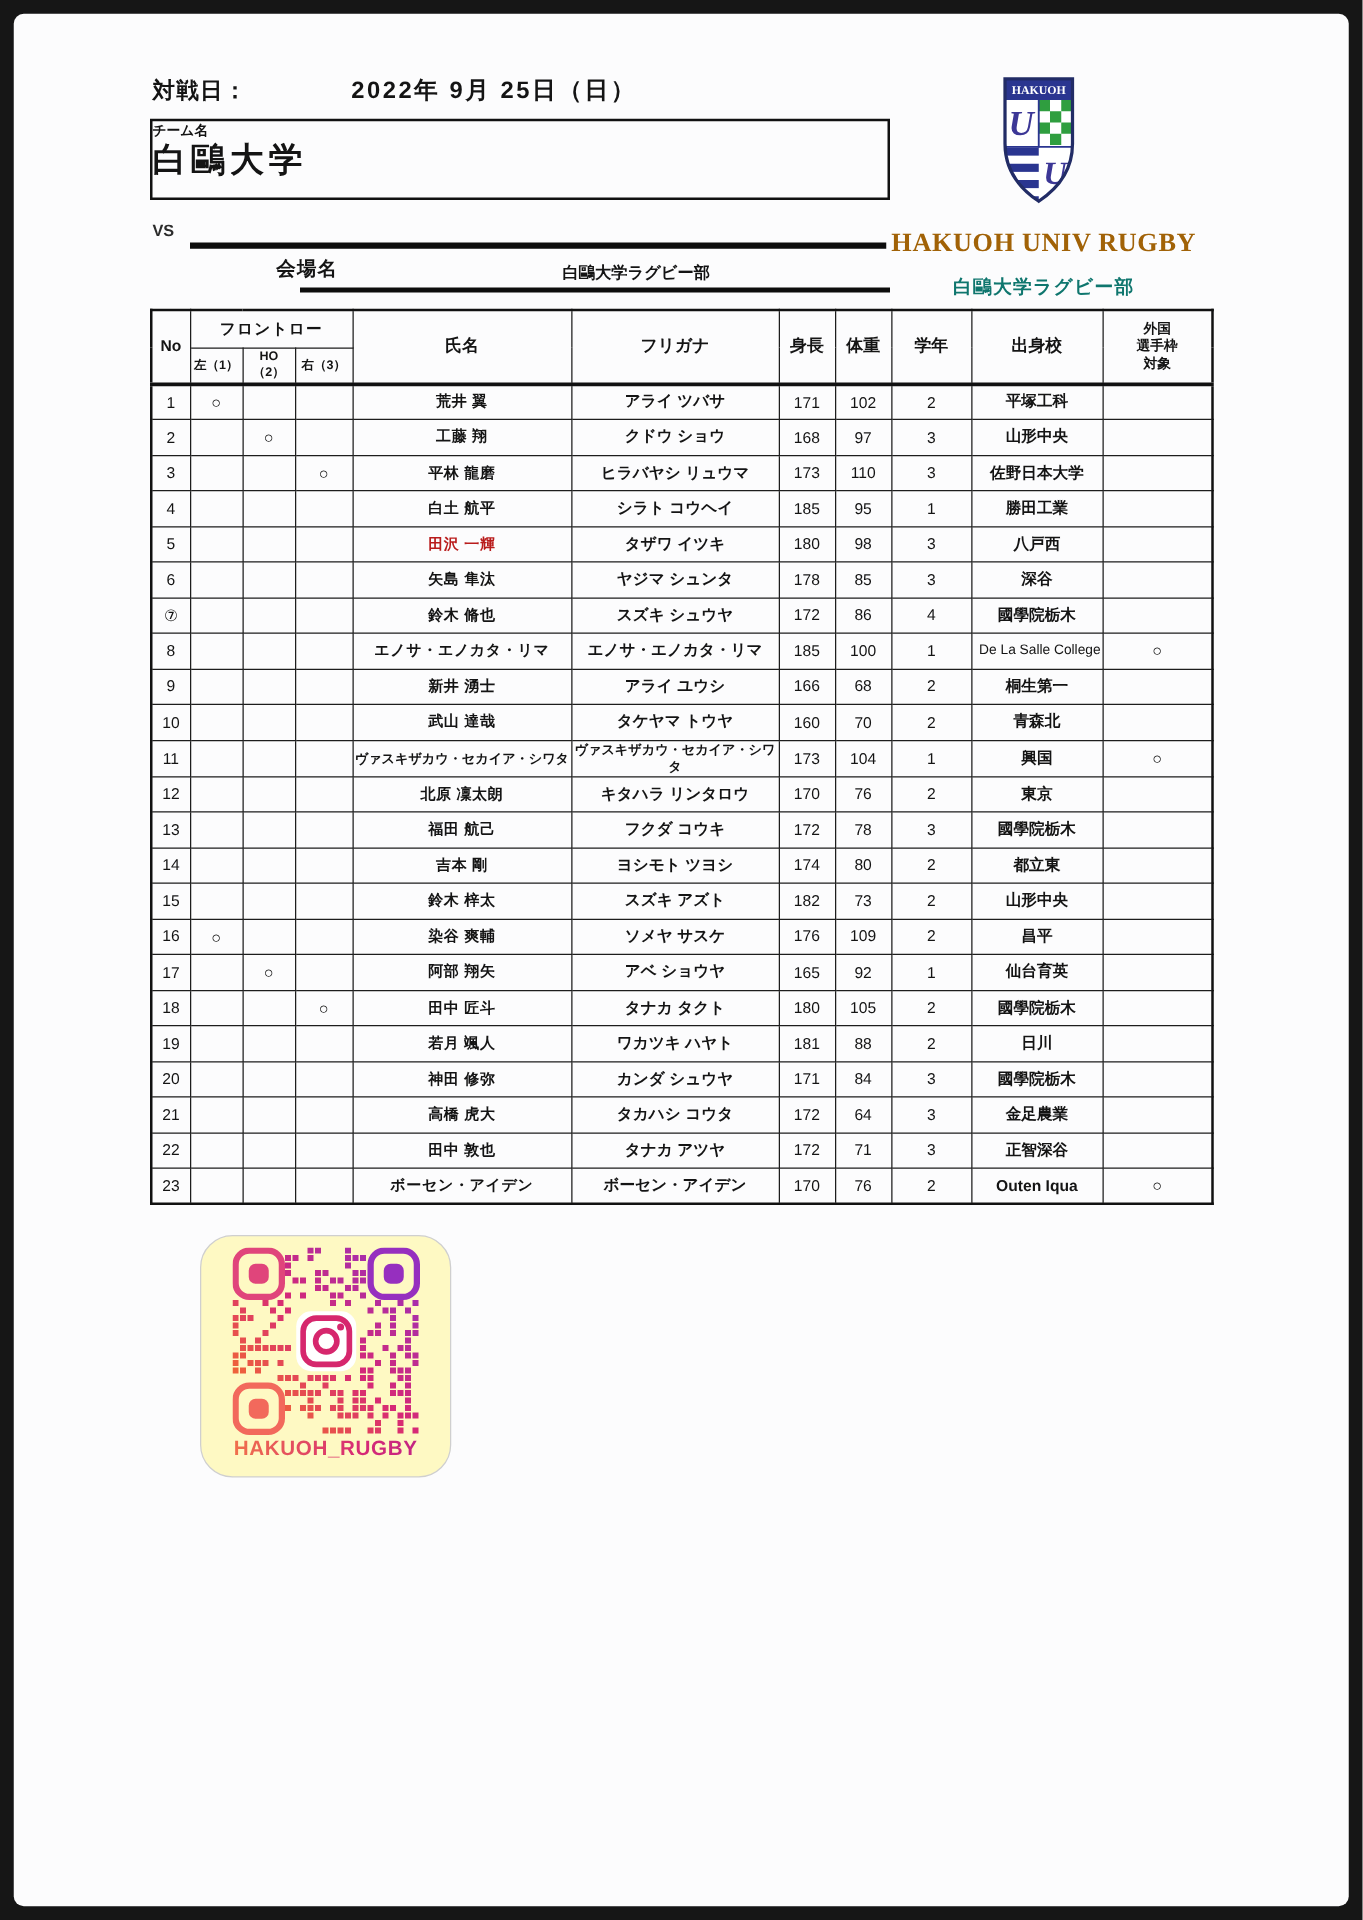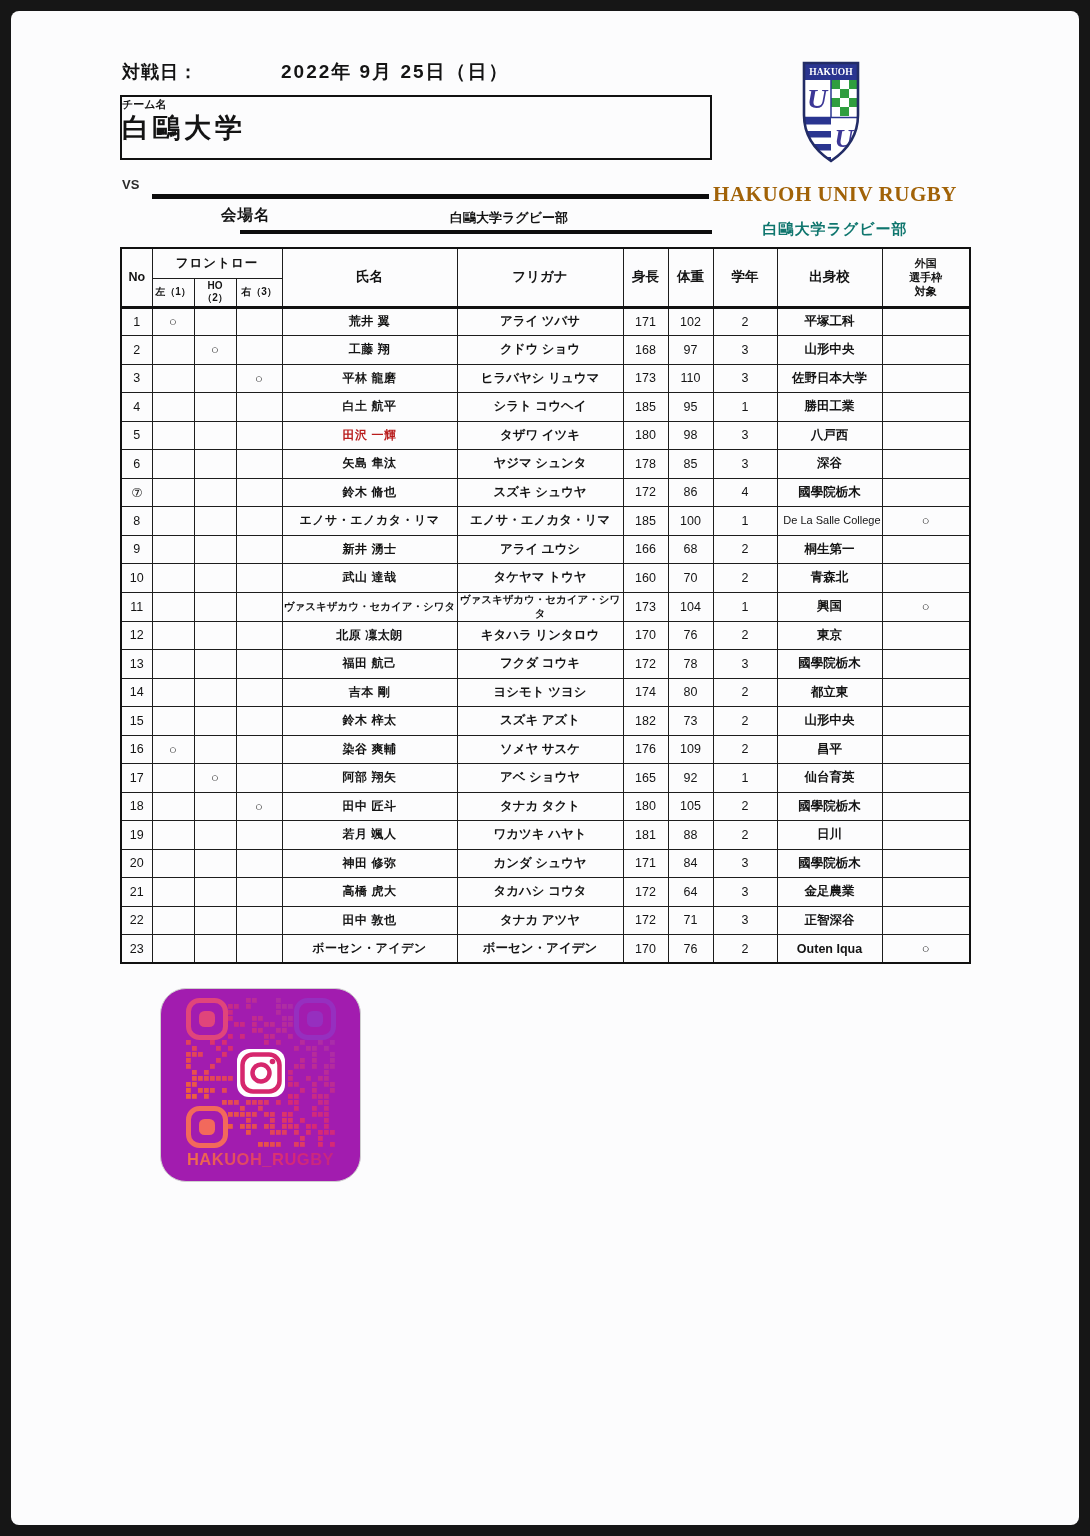--- a/index.html
+++ b/index.html
@@ -69,21 +69,21 @@
   .roster td.col-name{font-size:12px;font-weight:600;letter-spacing:0.5px;}
   .roster td.col-furigana{font-size:12.5px;font-weight:600;}
   .roster td.col-num{font-size:12.5px;}
   .roster td.col-school{font-size:12.5px;font-weight:600;}
   .roster td.name-blue{color:#b91c1c;}
   .roster td.txt-small{font-size:10.5px;letter-spacing:0;}
   .roster td.school-small{font-size:11px;line-height:1.15;font-weight:500;text-align:right;}
 
   
   .qr-card{
-    left:149px;top:977px;width:199px;height:192px;background:#a21caf;
+    left:149px;top:977px;width:199px;height:192px;background:#fef9c3;
     border:1.5px solid #cfcfcf;border-radius:26px;
     display:flex;flex-direction:column;align-items:center;
   }
   .qr-svg{margin-top:9px;}
   .qr-caption{
     margin-top:2px;font-size:16.5px;font-weight:800;letter-spacing:0.5px;
     background:linear-gradient(90deg,#f0704b,#d62976 70%,#c32683);
     -webkit-background-clip:text;background-clip:text;color:transparent;
   }
 </style>

